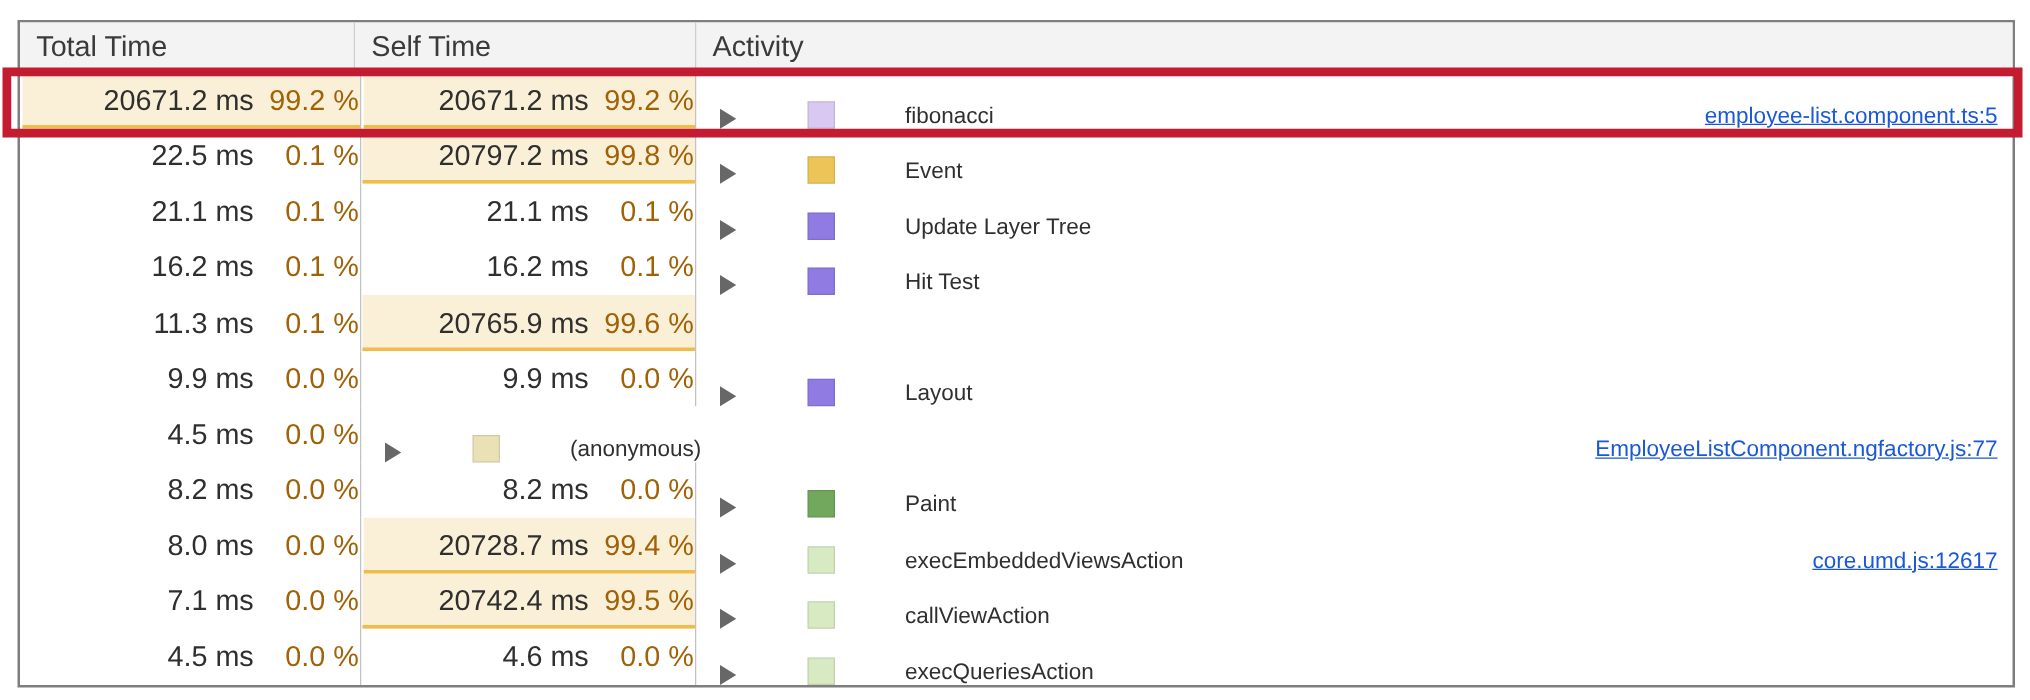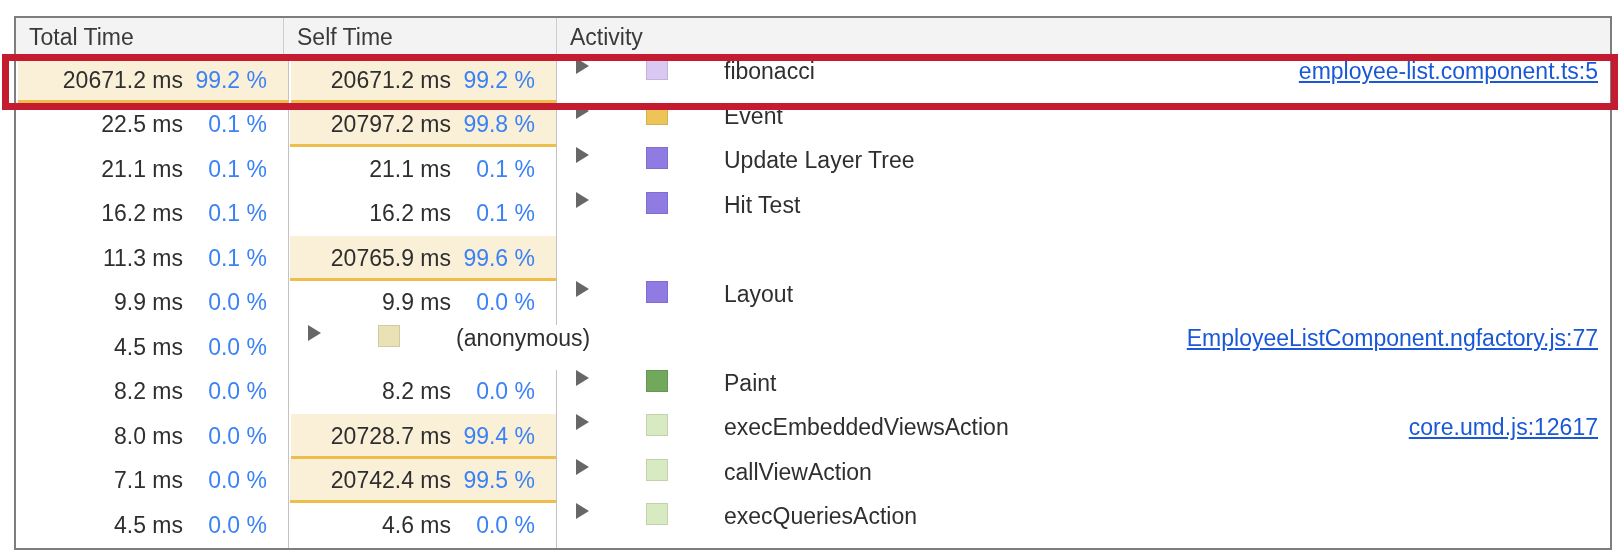--- a/index.html
+++ b/index.html
@@ -20,34 +20,34 @@
     align-items:center;font-size:23px;color:#3a3a3a;
   }
   .hcell{box-sizing:border-box;padding-left:13px;height:100%;display:flex;align-items:center;}
   .hcell.c-self{width:273px;border-right:1px solid #cdcdcd;}
   .hcell.c-total{width:268px;border-right:1px solid #cdcdcd;}
   .hcell.c-activity{flex:1;}
   .row{display:flex;height:44.5px;}
   .numcell{
     position:relative;box-sizing:border-box;height:100%;
     display:flex;align-items:center;justify-content:flex-end;
-    padding-right:21px;font-size:23px;overflow:hidden;
+    padding-right:1px;font-size:23px;overflow:hidden;
   }
   .numcell.c-self{width:273px;border-right:1px solid #c2c2c2;}
   .numcell.c-total{width:268px;border-right:1px solid #c2c2c2;}
   .bar{
     position:absolute;right:0;top:0;bottom:0;
     background:#faf0d8;border-bottom:3px solid #eebd4c;
     box-sizing:border-box;
   }
   .ms{position:relative;color:#2f2f2f;white-space:nowrap;}
-  .pct{position:relative;width:84px;text-align:right;color:#3b82f6;white-space:nowrap;}
+  .pct{position:relative;width:84px;text-align:right;color:#a16207;white-space:nowrap;}
   .acell{
-    flex:1;display:flex;align-items:flex-start;min-width:0;
-    box-sizing:border-box;padding:0 12px 0 14px;font-size:23px;color:#2f2f2f;gap:42px;
+    flex:1;display:flex;align-items:flex-end;min-width:0;
+    box-sizing:border-box;padding:0 12px 0 14px;font-size:18px;color:#2f2f2f;gap:42px;
   }
   .tri{
     width:0;height:0;flex:none;
     border-left:13px solid #676767;
     border-top:8px solid transparent;
     border-bottom:8px solid transparent;
     margin:0 15px 0 5px;
   }
   .swatch{
     width:22px;height:22px;flex:none;margin-right:14px;

